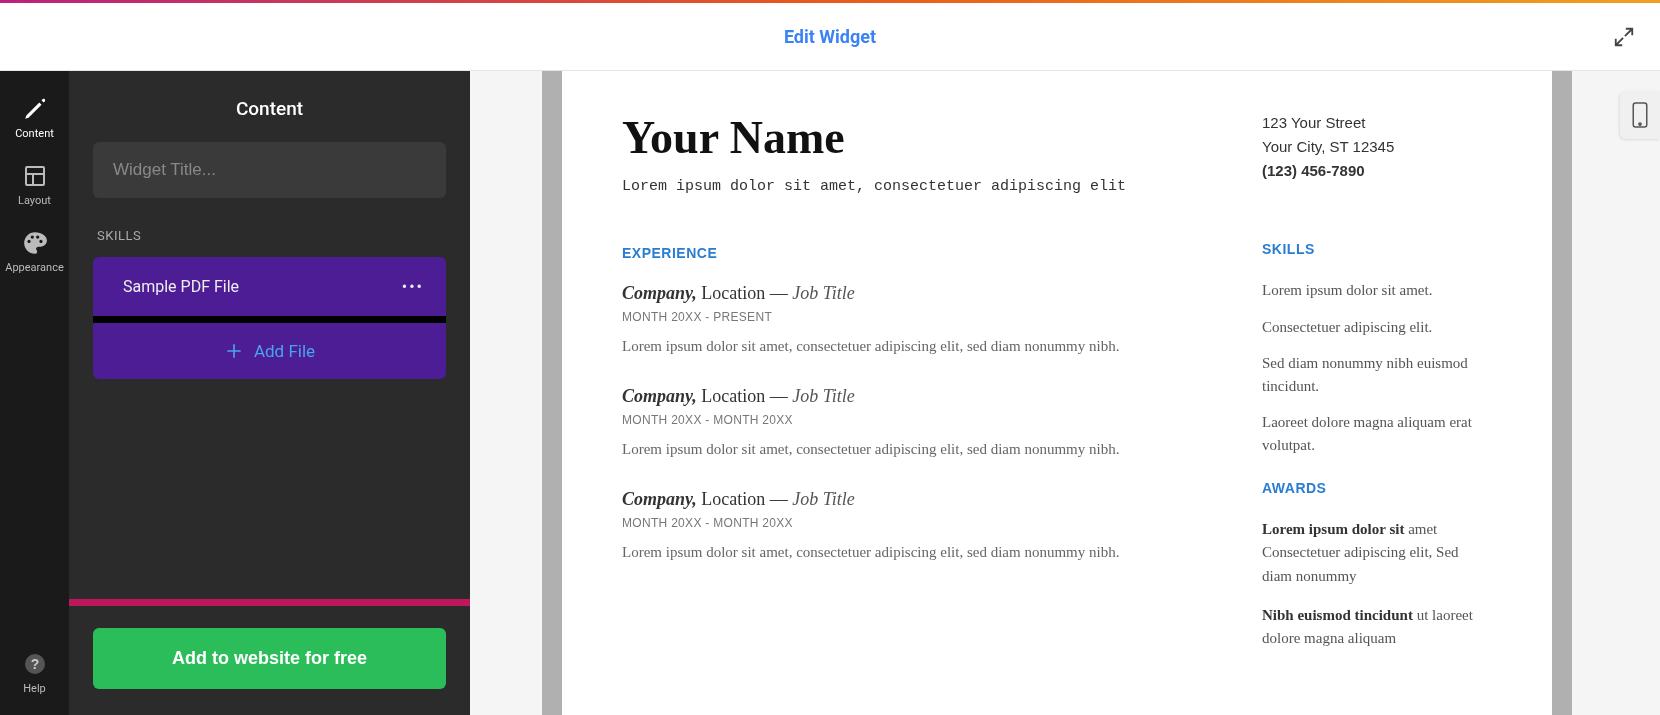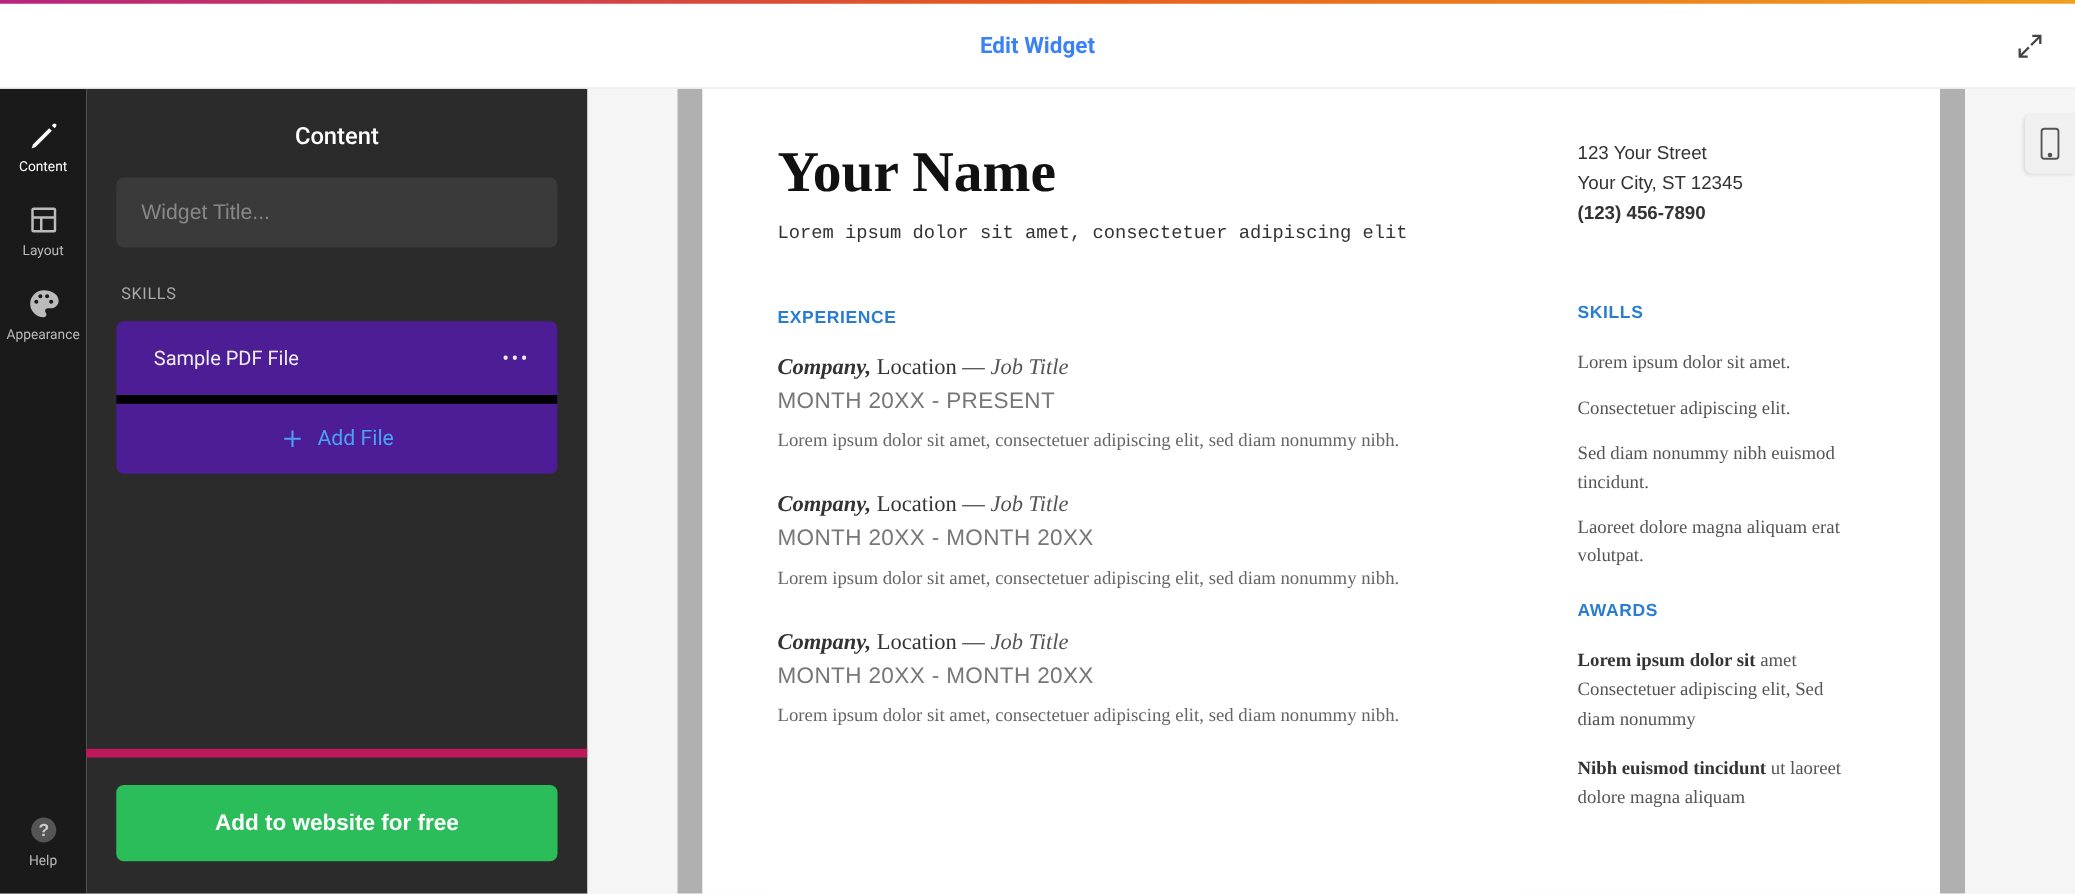--- a/index.html
+++ b/index.html
@@ -49,21 +49,21 @@
 .resume-name { font-size: 46px; font-weight: 700; color: #111; font-family: Georgia, serif; margin-bottom: 14px; }
 .resume-tagline { font-size: 15px; color: #333; font-family: Liberation Mono, monospace; margin-bottom: 50px; }
 .contact-line { font-size: 15px; color: #333; line-height: 1.6; font-family: -apple-system, sans-serif; }
 .contact-line.bold { font-weight: 700; }
 .section-h { color: #2a7dd1; font-size: 14px; font-weight: 700; letter-spacing: 0.5px; margin-bottom: 22px; font-family: -apple-system, sans-serif; }
 .job { margin-bottom: 28px; }
 .job-line1 { font-size: 18px; font-family: Georgia, serif; margin-bottom: 6px; }
 .job-company { font-weight: 700; font-style: italic; }
 .job-loc { }
 .job-title { font-style: italic; color: #555; margin-top: 32px; }
-.job-date { font-size: 18px; color: #777; letter-spacing: 0.3px; margin-bottom: 10px; font-family: -apple-system, sans-serif; }
+.job-date { font-size: 12px; color: #777; letter-spacing: 0.3px; margin-bottom: 10px; font-family: -apple-system, sans-serif; }
 .job-desc { font-size: 15px; color: #666; line-height: 1.6; font-family: Georgia, serif; }
 .skill-item { font-size: 15px; color: #555; line-height: 1.5; margin-bottom: 14px; font-family: Georgia, serif; }
 .resume-side .section-h { margin-top: 0; }
 .resume-side .section-h.awards { margin-top: 24px; }
 .side-top { margin-bottom: 58px; }
 .award-item { font-size: 15px; color: #555; line-height: 1.55; margin-bottom: 16px; font-family: Georgia, serif; }
 .award-item b { color: #333; font-weight: 700; }
 </style>
 </head>
 <body>

